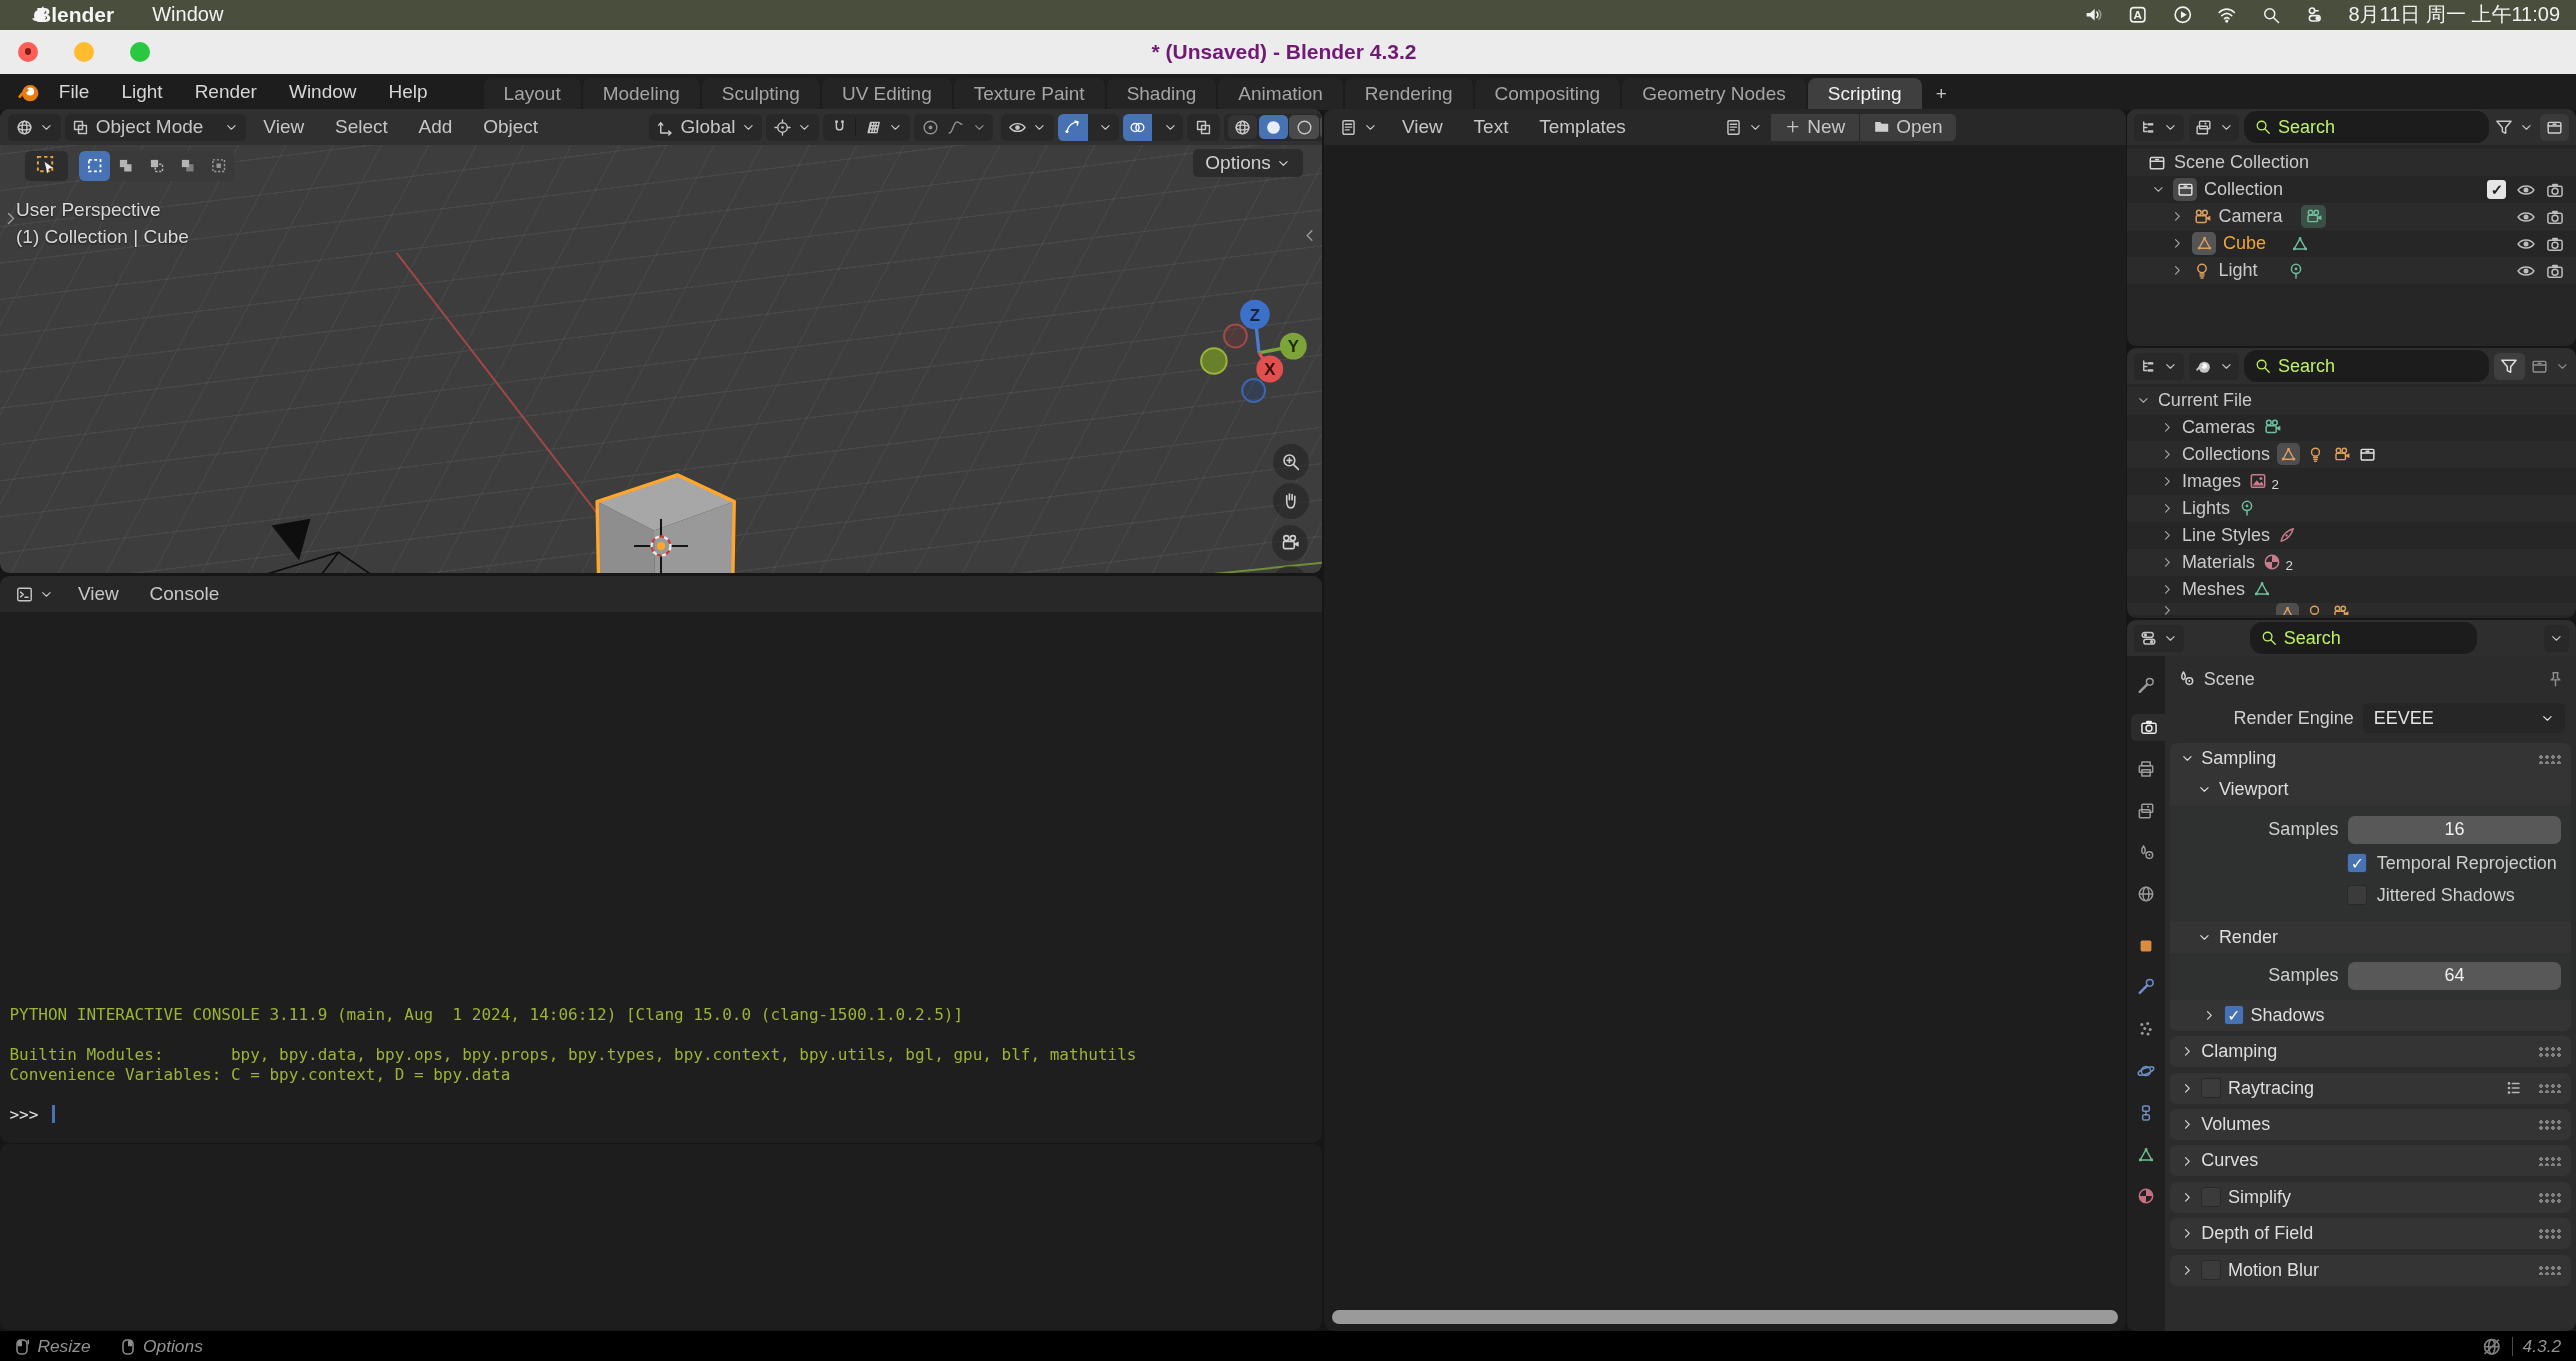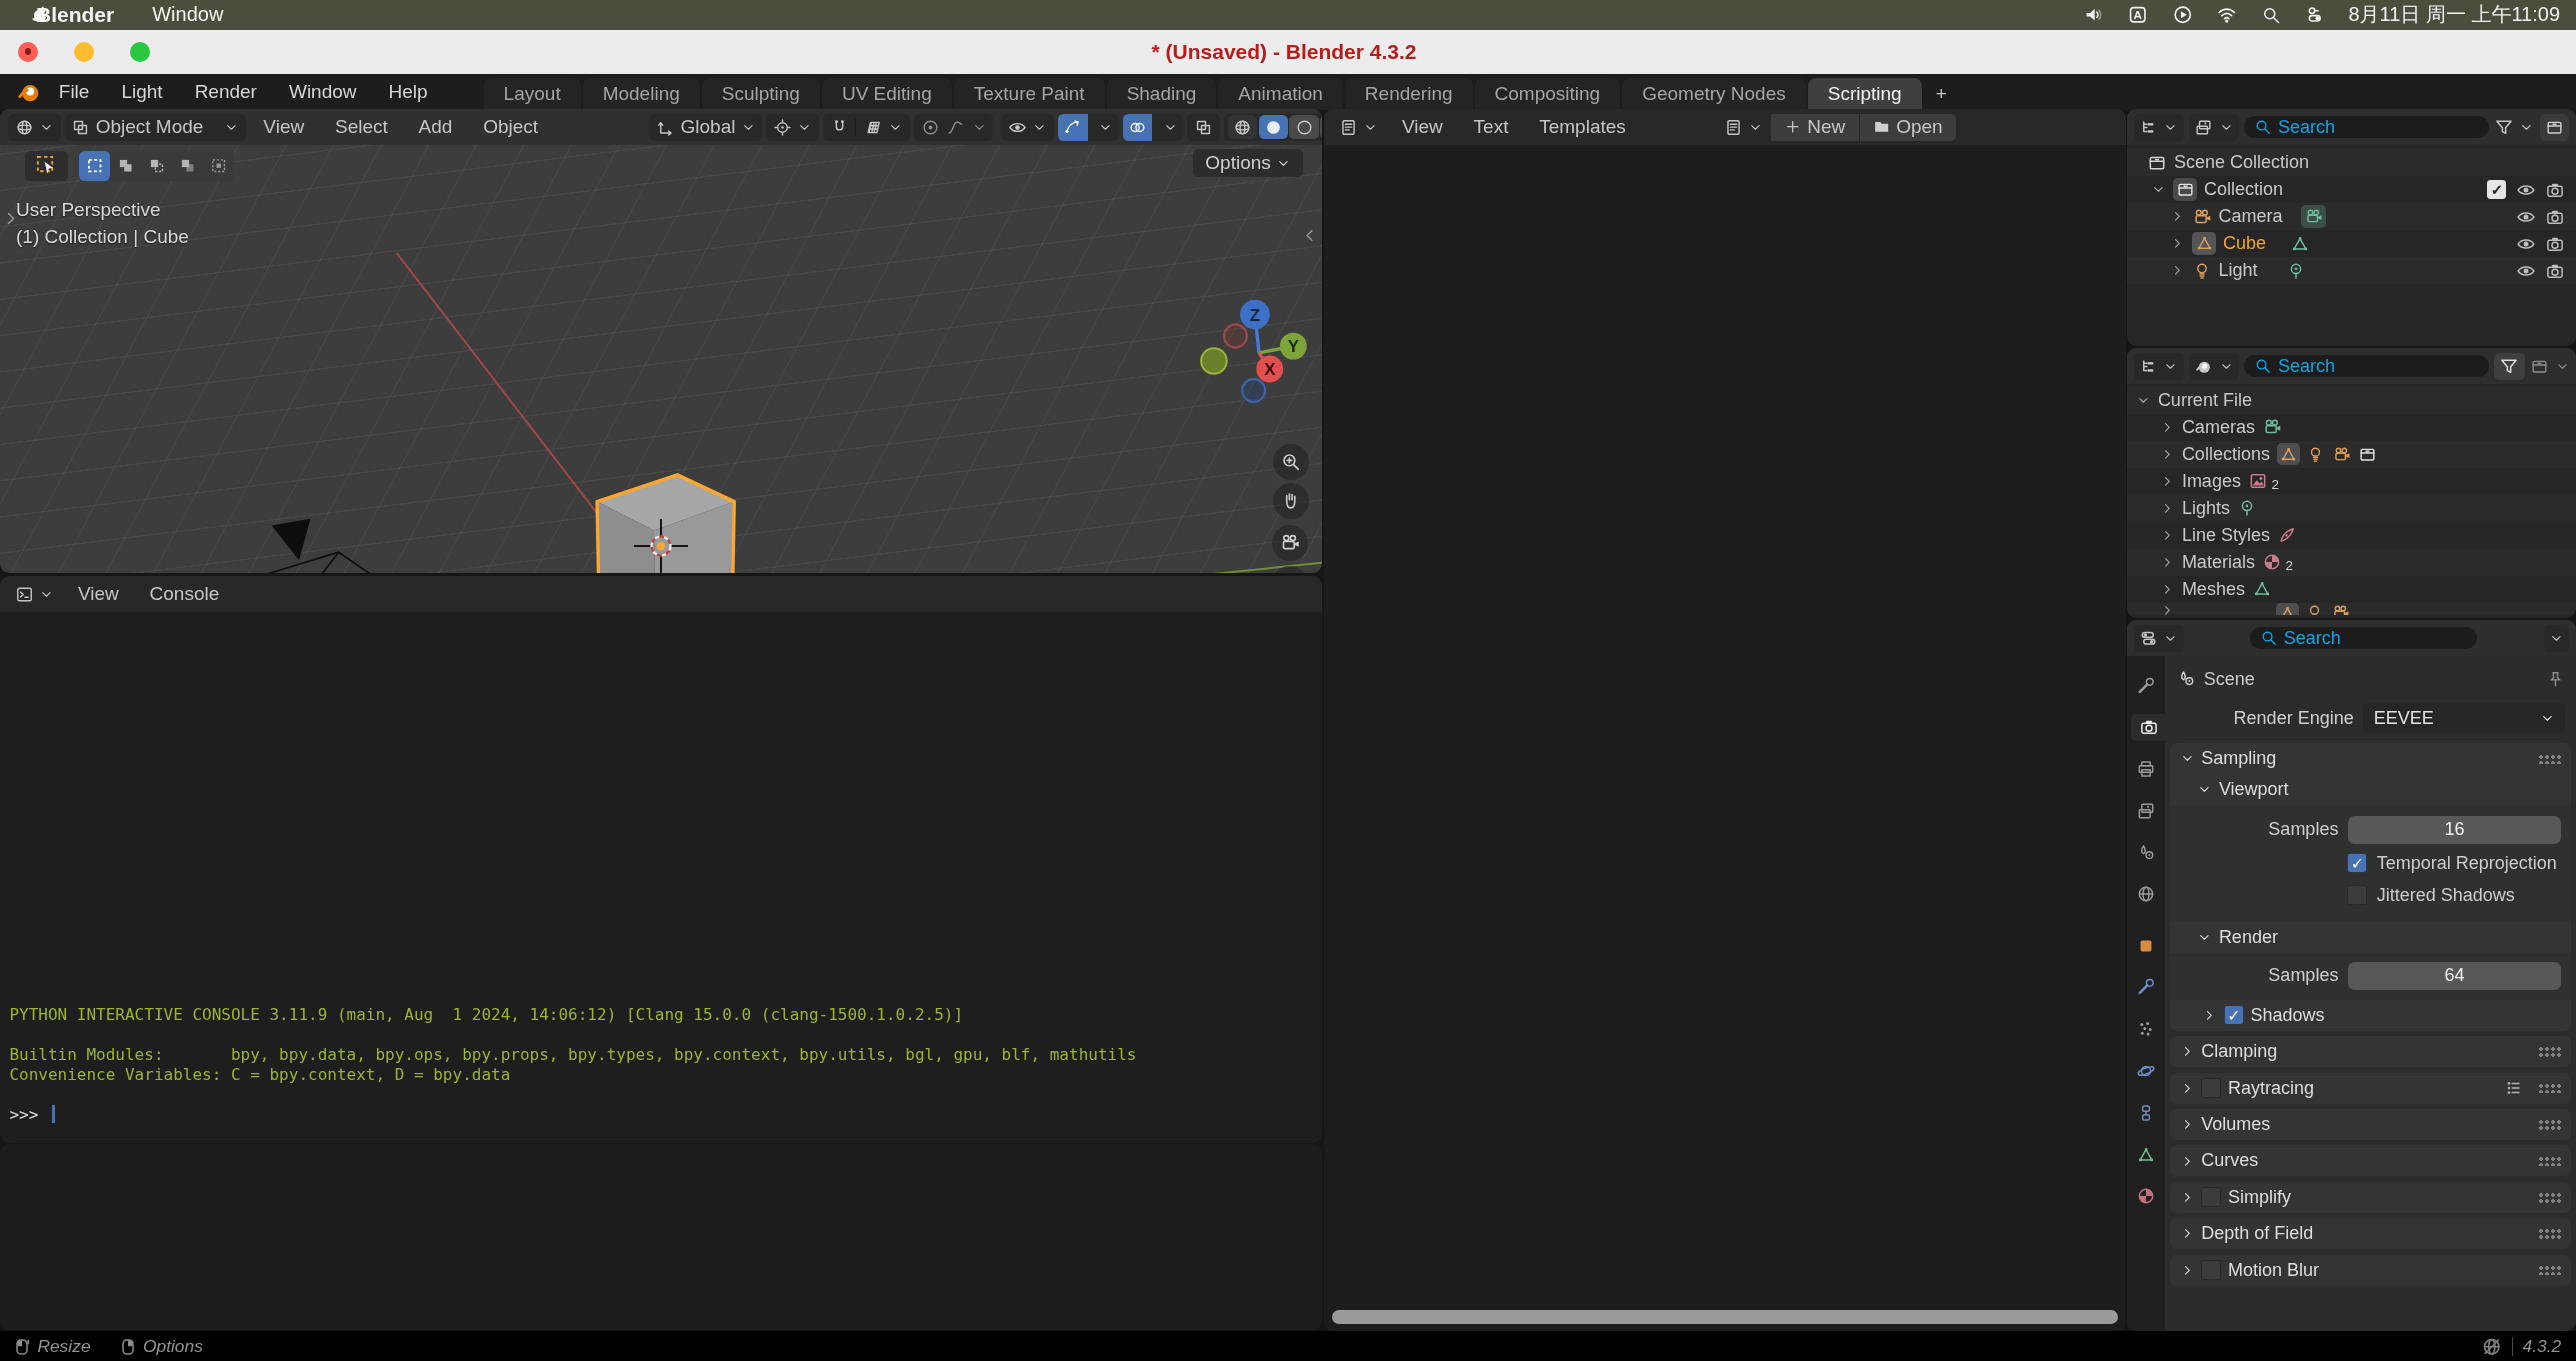--- a/index.html
+++ b/index.html
@@ -10,21 +10,21 @@
   .icf{fill:currentColor;stroke:none;}
   
   #macbar{left:0;top:0;width:2576px;height:29.5px;background:#4a4f3d;color:#f4f4f4;display:flex;align-items:center;}
   #macbar .app{font-weight:bold;font-size:21px;margin-left:31px;}
   #macbar .mitem{font-size:20px;margin-left:38px;}
   #mactray{position:absolute;right:16px;top:0;height:29.5px;display:flex;align-items:center;gap:23px;color:#f0f0f0;}
   #mactray .clock{font-size:20px;}
   
   #titlebar{left:0;top:29.5px;width:2576px;height:44px;background:#ececec;}
   .tl{width:20px;height:20px;border-radius:50%;display:inline-block;position:relative;}
-  #wintitle{position:absolute;left:0;right:8px;top:10px;text-align:center;font-size:21px;color:#b91c1c;font-weight:bold;}
+  #wintitle{position:absolute;left:0;right:8px;top:10px;text-align:center;font-size:21px;color:#701a75;font-weight:bold;}
   
   #topbar{left:0;top:74px;width:2576px;height:36px;background:#1d1d1d;color:#d6d6d6;display:flex;align-items:center;}
   #topbar .menu{font-size:19px;padding:0 16px;}
   #tabs{display:flex;align-items:flex-end;height:36px;margin-left:40px;}
   .tab{height:32px;margin-top:4px;display:flex;align-items:center;padding:0 20px;font-size:19px;color:#a5a5a5;
     background:#242424;border-radius:8px 8px 0 0;margin-right:2px;}
   .tab.active{background:#3f3f3f;color:#f2f2f2;}
   .tab.plus{background:transparent;color:#c4c4c4;padding:0 12px;}
   #sceneblock{position:absolute;right:0;top:74px;width:449px;height:36px;display:flex;align-items:center;gap:4px;color:#cdcdcd;font-size:18px;}
   .chipD{background:#262626;border-radius:5.4px;height:28px;display:flex;align-items:center;padding:0 6.7px;gap:5.4px;}
@@ -54,21 +54,21 @@
   .cursor{display:inline-block;width:3.4px;height:18px;background:#4772b3;vertical-align:-2.7px;margin-left:4px;}
   #infoeditor{left:0;top:1144px;width:1322px;height:186px;background:#1d1d1d;}
   
   #texteditor{left:1324px;top:109px;width:802px;height:1222px;background:#1d1d1d;}
   #texteditor .ehdr{background:#282828;}
   #tescroll{position:absolute;left:8px;right:8px;bottom:6.7px;height:14.8px;background:#9a9a9a;border-radius:7.4px;}
   
   #outliner{left:2127px;top:109px;width:449px;height:237px;background:#262626;}
   #blendfile{left:2127px;top:348px;width:449px;height:270px;background:#262626;}
   .ohdr{height:36px;background:#2e2e2e;display:flex;align-items:center;gap:5.4px;padding:0 6.7px;}
-  .search{background:#1c1c1c;border-radius:12.7px;height:22px;display:flex;align-items:center;gap:6.7px;padding:0 9.4px;color:#0ea5e9;font-size:18px;flex:1;}
+  .search{background:#1c1c1c;border-radius:12.7px;height:32px;display:flex;align-items:center;gap:6.7px;padding:0 9.4px;color:#bef264;font-size:18px;flex:1;}
   .orow{height:27px;display:flex;align-items:center;gap:6.7px;color:#c9c9c9;font-size:18px;padding:0 5.4px;}
   .orow:nth-child(odd){background:rgba(255,255,255,0.025);}
   .oright{margin-left:auto;display:flex;gap:9.4px;align-items:center;color:#bdbdbd;}
   .cnt{font-size:13.4px;color:#d8d8d8;align-self:flex-end;margin-left:-2.7px;margin-bottom:2.7px;}
   
   #props{left:2127px;top:620px;width:449px;height:711px;background:#2c2c2c;}
   #props .ohdr{background:#2e2e2e;}
   #ptabs{position:absolute;left:0;top:36px;width:38px;bottom:0;background:#202020;display:flex;flex-direction:column;align-items:center;padding-top:16px;gap:14.8px;}
   .ptab{width:32px;height:27px;display:flex;align-items:center;justify-content:center;color:#9a9a9a;}
   .ptab.active{background:#2c2c2c;border-radius:5.4px 0 0 5.4px;color:#ececec;width:35px;margin-left:5.4px;}

